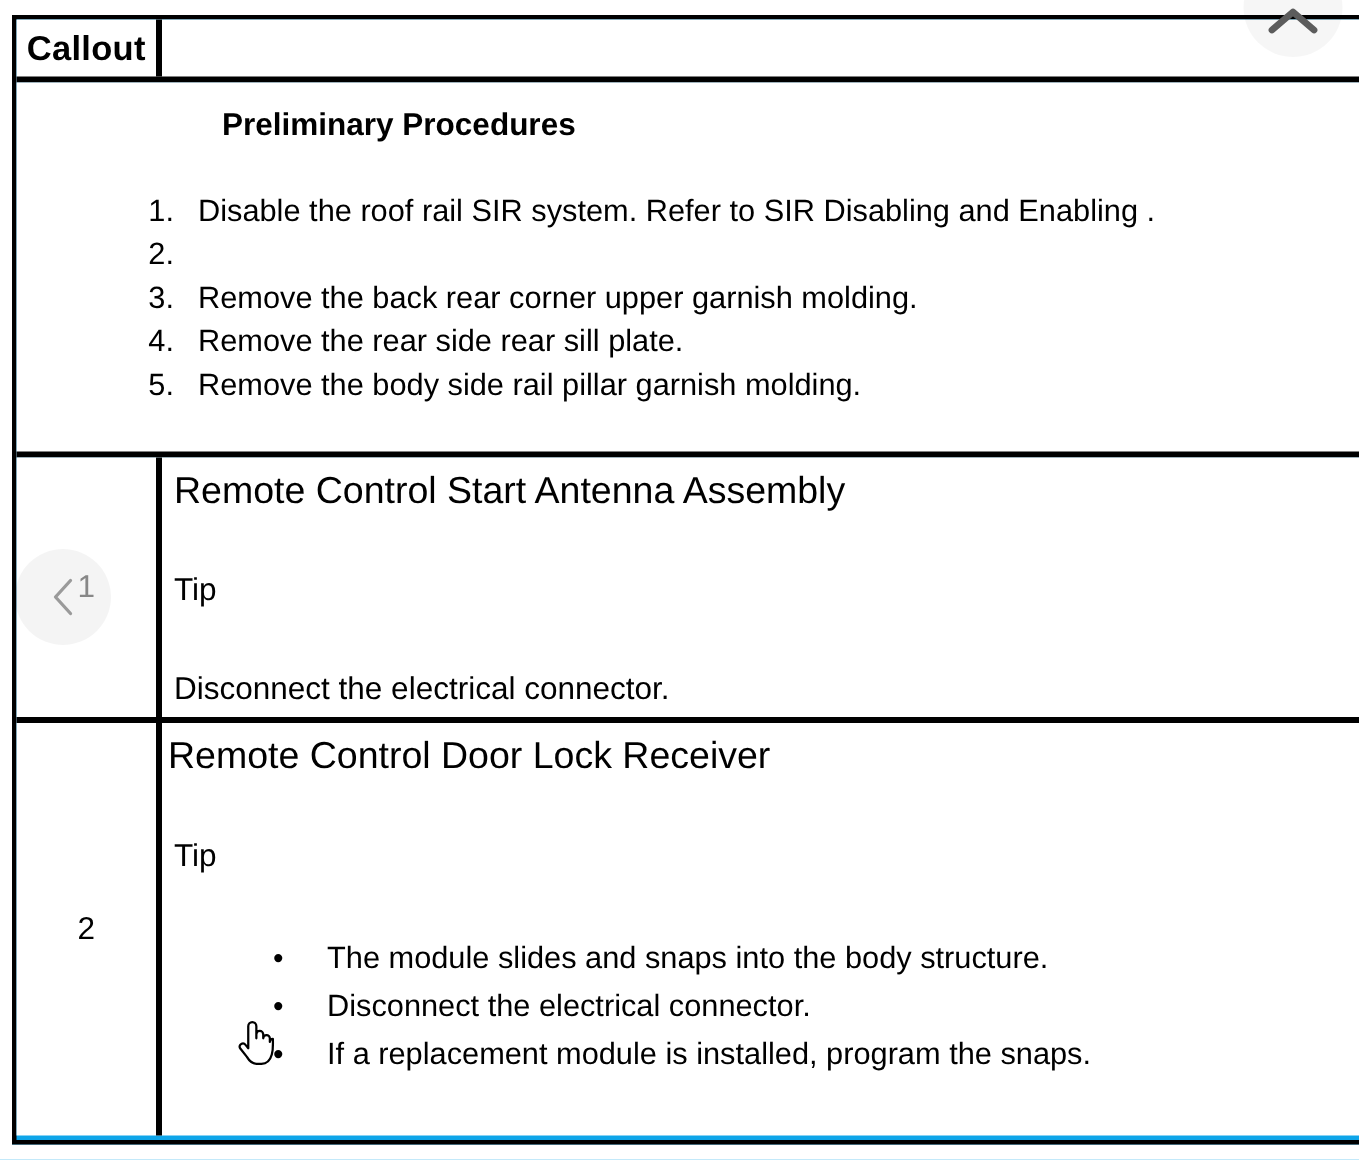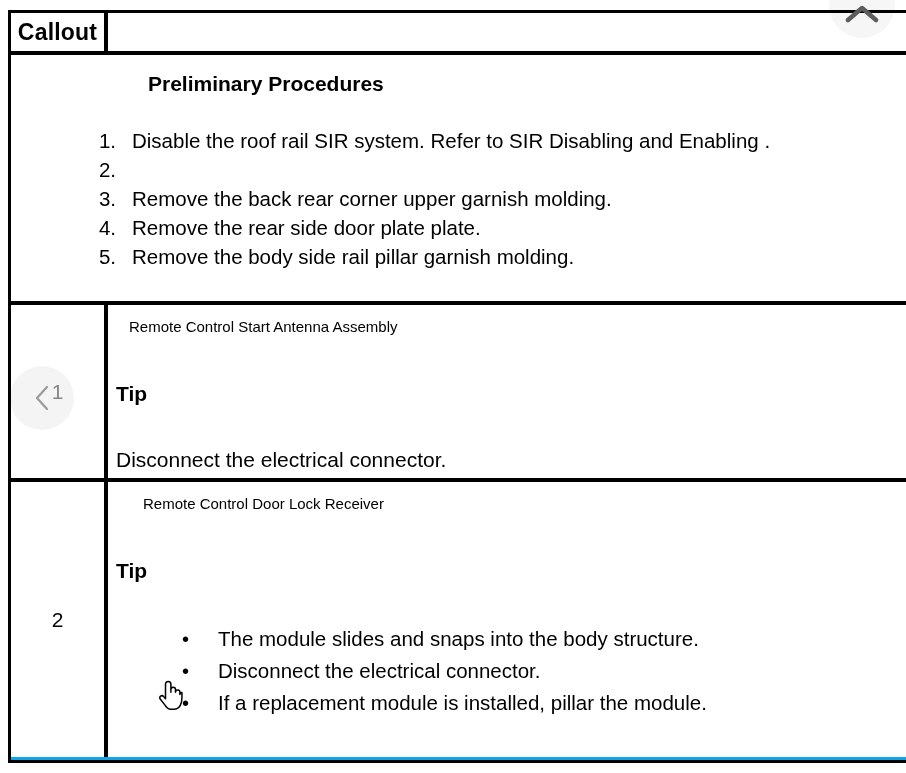--- a/index.html
+++ b/index.html
@@ -123,39 +123,38 @@
     font-size: 21px;
     position: relative;
   }
   .callout-num-dim { color: #8e8e8e; }
   .body-cell {
     flex: 1;
     position: relative;
     padding: 9px 0 0 8px;
   }
   .comp-name {
-    font-size: 15px;
+    font-size: 25px;
     line-height: 26px;
-    margin-left: 13px;
   }
   .tip-label {
     font-size: 21px;
-    font-weight: bold;
+    font-weight: normal;
     line-height: 26px;
   }
   .tip-body {
     font-size: 21px;
     line-height: 26px;
   }
 
   #row1-name  { position: absolute; left: 8px; top: 9px; }
   #row1-tip   { position: absolute; left: 8px; top: 76px; }
   #row1-text  { position: absolute; left: 8px; top: 142px; }
 
-  #row2-name  { position: absolute; left: 22px; top: 9px; }
+  #row2-name  { position: absolute; left: 4px; top: 9px; }
   #row2-tip   { position: absolute; left: 8px; top: 76px; }
 
   #row2-bullets {
     position: absolute;
     left: 50px;
     top: 141px;
     margin: 0;
     padding: 0;
     list-style: none;
   }
@@ -239,21 +238,21 @@
       </li>
       <li>
         <span class="li-num">2.</span>
       </li>
       <li>
         <span class="li-num">3.</span>
         <span class="li-text">Remove the back rear corner upper garnish molding.</span>
       </li>
       <li>
         <span class="li-num">4.</span>
-        <span class="li-text">Remove the rear side door plate plate.</span>
+        <span class="li-text">Remove the rear side rear sill plate.</span>
       </li>
       <li>
         <span class="li-num">5.</span>
         <span class="li-text">Remove the body side rail pillar garnish molding.</span>
       </li>
     </ol>
   </div>
 
   <div id="row-1" class="trow comp-row">
     <div class="callout-cell">
@@ -277,21 +276,21 @@
         <li>
           <span class="bullet-dot">•</span>
           <span class="bullet-text">The module slides and snaps into the body structure.</span>
         </li>
         <li>
           <span class="bullet-dot">•</span>
           <span class="bullet-text">Disconnect the electrical connector.</span>
         </li>
         <li>
           <span class="bullet-dot">•</span>
-          <span class="bullet-text">If a replacement module is installed, pillar the module.</span>
+          <span class="bullet-text">If a replacement module is installed, program the snaps.</span>
         </li>
       </ul>
     </div>
   </div>
 
 </div>
 
 <div id="prev-callout-button">
   <span>
     <svg width="20" height="30" viewBox="0 0 20 30" fill="none">

